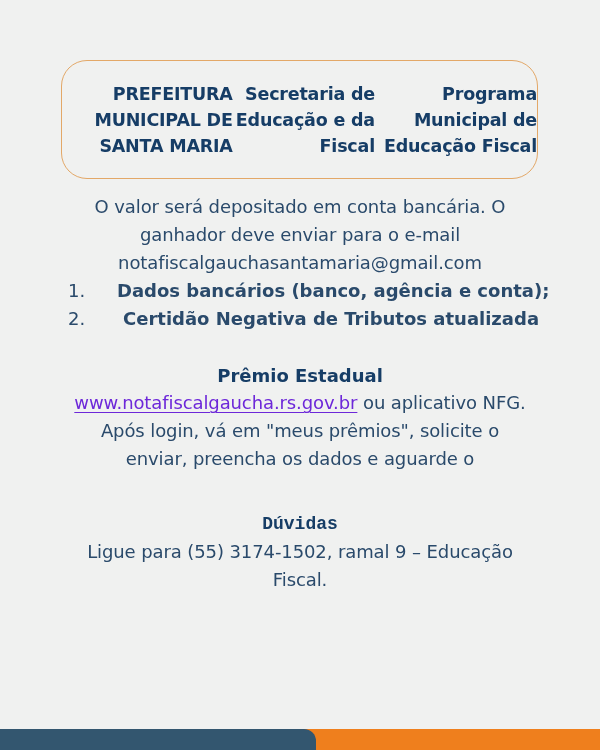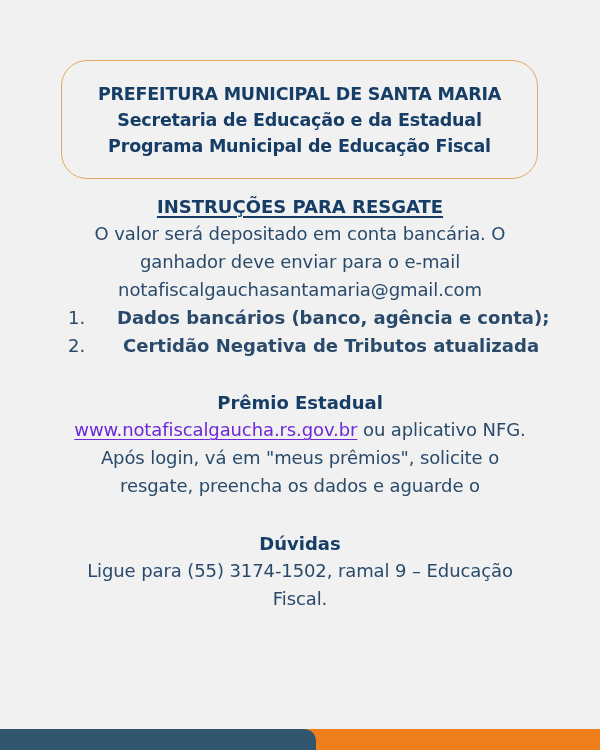--- a/index.html
+++ b/index.html
@@ -18,24 +18,24 @@
     .header-box {
       position: absolute;
       left: 61px;
       top: 60px;
       width: 477px;
       height: 119px;
       border: 1.5px solid #e3a868;
       border-radius: 26px;
       box-sizing: border-box;
       display: flex;
-      flex-direction: column;
+      flex-direction: row;
       justify-content: center;
       align-items: center;
-      text-align: left;
+      text-align: right;
     }
     .header-line {
       font-weight: bold;
       color: #163d66;
       font-size: 17.5px;
       line-height: 26px;
       letter-spacing: -0.2px;
     }
     .content {
       position: absolute;
@@ -109,28 +109,25 @@
       width: 300px;
       height: 21px;
       z-index: 1;
     }
   </style>
 </head>
 <body>
 
 <div class="header-box">
   <div class="header-line">PREFEITURA MUNICIPAL DE SANTA MARIA</div>
-  <div class="header-line">Secretaria de Educação e da Estadual</div>
+  <div class="header-line">Secretaria de Educação e da Fiscal</div>
   <div class="header-line">Programa Municipal de Educação Fiscal</div>
 </div>
 
 <div class="content">
-  <div class="section-title">
-    <span class="underline">INSTRUÇÕES PARA RESGATE</span>
-  </div>
 
   <div class="body-line">O valor será depositado em conta bancária. O</div>
   <div class="body-line">ganhador deve enviar para o e-mail</div>
   <div class="body-line">notafiscalgauchasantamaria@gmail.com</div>
 
   <div class="list-row">
     <span class="list-num">1.</span>
     <span class="list-text" style="left:117px;">Dados bancários (banco, agência e conta);</span>
   </div>
   <div class="list-row">
@@ -138,25 +135,25 @@
     <span class="list-text" style="left:123px;">Certidão Negativa de Tributos atualizada</span>
   </div>
 
   <div class="gap-section"></div>
 
   <div class="section-title" style="margin-top:1px;">Prêmio Estadual</div>
   <div class="body-line">
     <span class="link">www.notafiscalgaucha.rs.gov.br</span><span> ou aplicativo NFG.</span>
   </div>
   <div class="body-line">Após login, vá em "meus prêmios", solicite o</div>
-  <div class="body-line">resgate, preencha os dados e aguarde o</div>
+  <div class="body-line">enviar, preencha os dados e aguarde o</div>
 
   <div class="gap-section"></div>
 
-  <div class="section-title" style="margin-top:2px;">Dúvidas</div>
+  <div class="section-title" style="margin-top:10px;font-family:Liberation Mono, monospace;">Dúvidas</div>
   <div class="body-line">Ligue para (55) 3174-1502, ramal 9 – Educação</div>
   <div class="body-line">Fiscal.</div>
 </div>
 
 <div class="footer-bar">
   <div class="footer-left" style="background:#33566f;"></div>
   <div class="footer-right" style="background:#ef7f1d;"></div>
 </div>
 
 </body></html>

